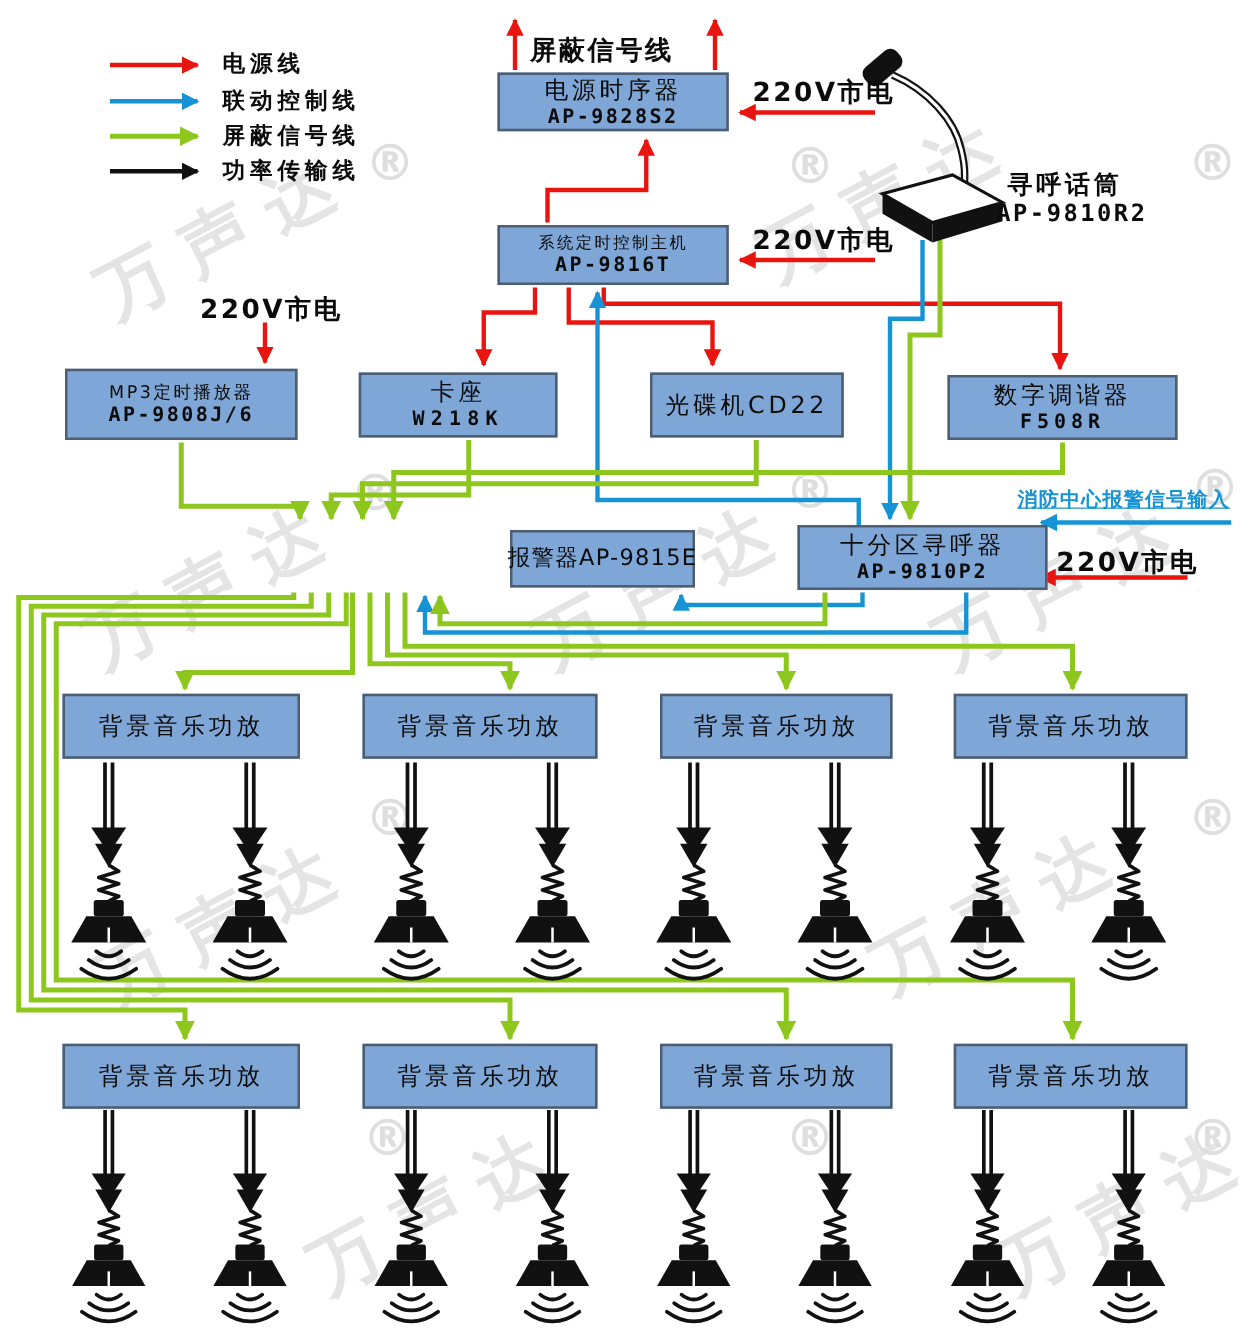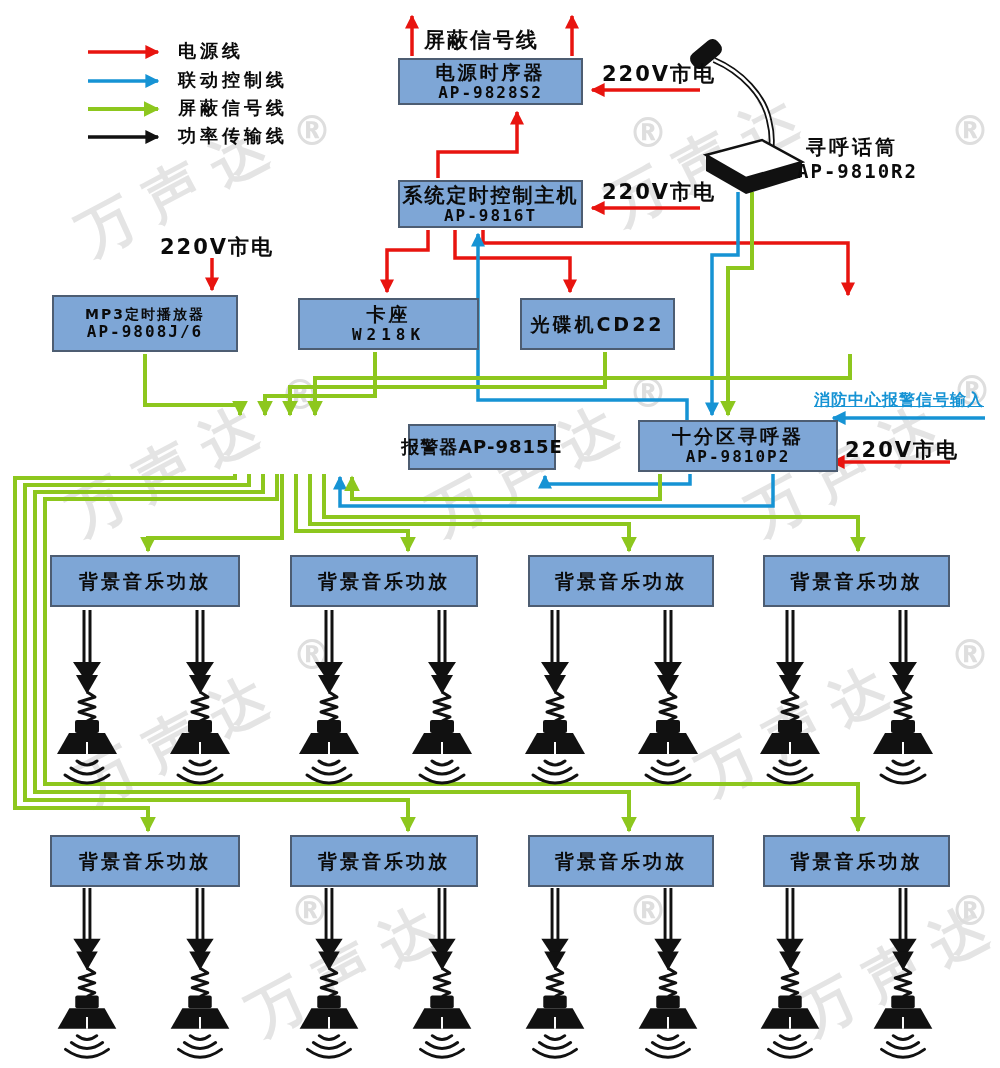--- a/index.html
+++ b/index.html
@@ -5,21 +5,21 @@
   html,body{margin:0;padding:0;background:#ffffff;}
   #stage{position:relative;width:1000px;height:1068px;background:#ffffff;overflow:hidden;
          font-family:"DejaVu Sans",sans-serif;}
   svg.layer{position:absolute;left:0;top:0;width:1000px;height:1068px;}
   .wm{position:absolute;color:#e4e4e4;font-weight:bold;font-size:56px;letter-spacing:18px;
       transform:rotate(-28deg);white-space:nowrap;user-select:none;z-index:1;}
   .reg{position:absolute;color:#dedede;font-weight:bold;font-size:40px;z-index:1;}
   .box{position:absolute;background:#7ea6d6;border:2px solid #4d5d72;box-sizing:border-box;
        display:flex;flex-direction:column;justify-content:center;align-items:center;
        z-index:3;color:#0b0b0b;}
-  .box .name{font-size:19px;font-weight:bold;letter-spacing:3px;line-height:1.2;white-space:nowrap;}
+  .box .name{font-size:19px;font-weight:normal;letter-spacing:3px;line-height:1.2;white-space:nowrap;}
   .box .model{font-size:16px;font-weight:bold;letter-spacing:2px;line-height:1.15;
               font-family:"DejaVu Sans Mono",monospace;white-space:nowrap;}
   .lbl{position:absolute;font-weight:bold;color:#0b0b0b;white-space:nowrap;z-index:4;}
   .lbl.big{font-size:21px;letter-spacing:2px;}
   .lbl.blue{font-size:16px;letter-spacing:1px;color:#1693d4;text-decoration:underline;}
   .legend-label{position:absolute;font-size:18px;font-weight:bold;letter-spacing:4px;
                 color:#0b0b0b;white-space:nowrap;z-index:4;}
   .lines{z-index:2;}
   .art{z-index:3;}
 </style>
@@ -172,38 +172,42 @@
   <span class="lbl blue" style="left:814px;top:390px">消防中心报警信号输入</span>
   <span class="lbl" style="left:806px;top:134px;font-size:20px;letter-spacing:3px">寻呼话筒</span>
   <span class="lbl" style="left:797px;top:160px;font-size:19px;letter-spacing:2px;font-family:'DejaVu Sans Mono',monospace">AP-9810R2</span>
 
   <div class="box" style="left:398px;top:58px;width:185px;height:47px">
     <div class="name">电源时序器</div>
     <div class="model">AP-9828S2</div>
   </div>
 
   <div class="box" style="left:398px;top:180px;width:185px;height:48px">
-    <div class="name" style="font-size:20px;letter-spacing:2px">系统定时控制主机</div>
+    <div class="name" style="font-size:13px;letter-spacing:2px">系统定时控制主机</div>
     <div class="model">AP-9816T</div>
   </div>
 
   <div class="box" style="left:52px;top:295px;width:186px;height:57px">
     <div class="name" style="font-size:14px;letter-spacing:2px">MP3定时播放器</div>
     <div class="model">AP-9808J/6</div>
   </div>
 
-  <div class="box" style="left:298px;top:298px;width:181px;height:52px">
+  <div class="box" style="left:287px;top:298px;width:159px;height:52px">
     <div class="name">卡座</div>
     <div class="model" style="letter-spacing:5px">W218K</div>
   </div>
 
   <div class="box" style="left:520px;top:298px;width:155px;height:52px">
     <div class="name">光碟机CD22</div>
   </div>
 
+  <div class="box" style="left:758px;top:300px;width:184px;height:52px">
+    <div class="name">数字调谐器</div>
+    <div class="model" style="letter-spacing:4px">F508R</div>
+  </div>
 
 
   <div class="box" style="left:408px;top:424px;width:148px;height:46px">
     <div class="name" style="font-size:18px;letter-spacing:1px">报警器AP-9815E</div>
   </div>
 
   <div class="box" style="left:638px;top:420px;width:200px;height:52px">
     <div class="name">十分区寻呼器</div>
     <div class="model">AP-9810P2</div>
   </div>

